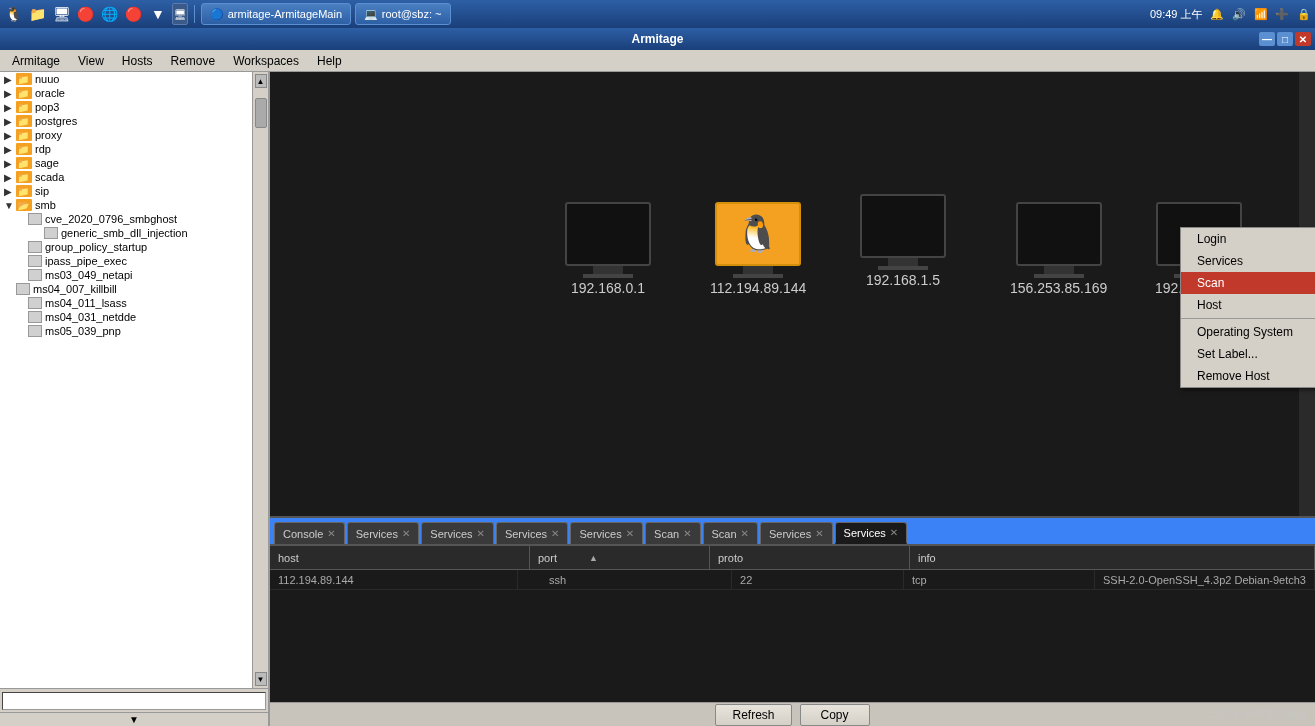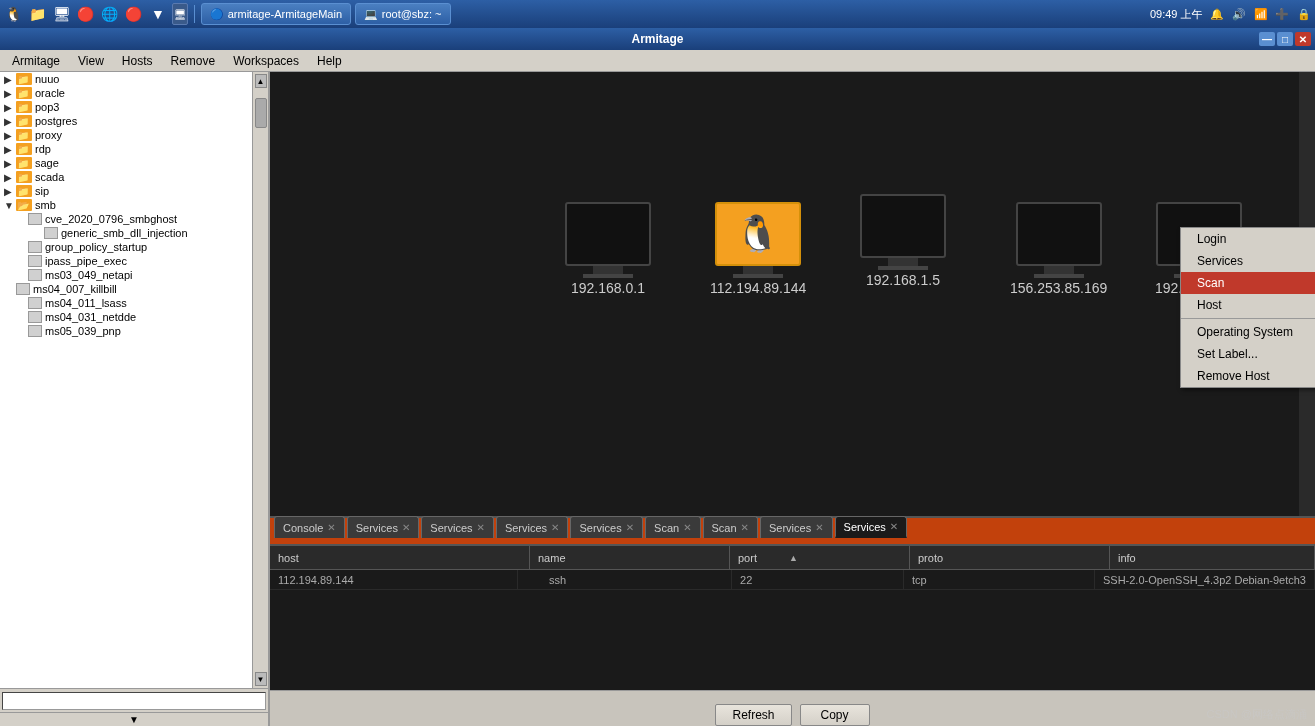--- a/index.html
+++ b/index.html
@@ -182,24 +182,24 @@
     }
     .context-menu-separator {
       height: 1px;
       background: #999;
       margin: 2px 0;
     }
 
     
     .tab-bar {
       height: 28px;
-      background: #c2410c;
+      background: #3b82f6;
       display: flex;
       align-items: flex-end;
-      padding: 6px 4px;
+      padding: 0 4px;
       gap: 2px;
       border-bottom: 2px solid #555;
     }
     .tab {
       background: #3a3a3a;
       border: 1px solid #666;
       border-bottom: none;
       border-radius: 3px 3px 0 0;
       padding: 2px 8px;
       color: #ccc;
@@ -255,21 +255,21 @@
     .td-port { width: 180px; }
     .td-proto { width: 200px; }
     .td-info { flex: 1; }
 
     
     .bottom-buttons {
       position: absolute;
       bottom: 0;
       left: 0;
       right: 0;
-      height: 36px;
+      height: 24px;
       background: #c8c4bc;
       display: flex;
       align-items: flex-end;
       justify-content: center;
       gap: 8px;
       border-top: 1px solid #999;
     }
     .btn {
       background: linear-gradient(to bottom, #e8e4dc, #d4d0c8);
       border: 1px solid #888;
@@ -609,23 +609,20 @@
         <div class="tab active">
           <span>Services</span>
           <span class="tab-close">✕</span>
         </div>
       </div>
 
       <div class="table-header">
         <div class="th th-host">
           <span>host</span>
         </div>
-        <div class="th th-name">
-          <span>name</span>
-        </div>
         <div class="th th-port">
           <span>port</span>
           <span class="sort-arrow">▲</span>
         </div>
         <div class="th th-proto">
           <span>proto</span>
         </div>
         <div class="th th-info">
           <span>info</span>
         </div>

